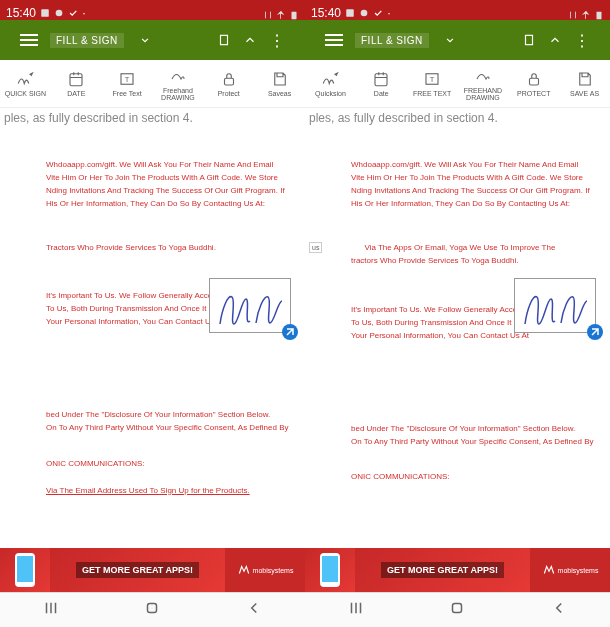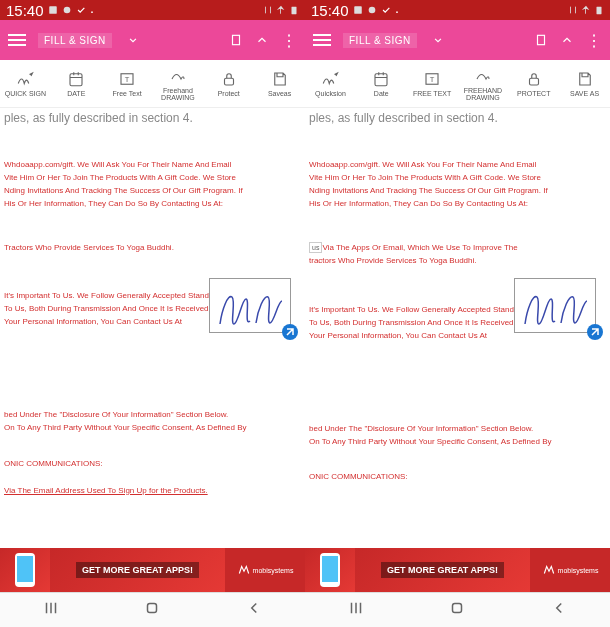--- a/index.html
+++ b/index.html
@@ -1,34 +1,34 @@
 <!DOCTYPE html>
 <html><head>
   <meta charset="utf-8">
   <style>
     * { margin: 0; padding: 0; box-sizing: border-box; }
     body { width: 610px; height: 627px; font-family: Arial, sans-serif; overflow: hidden; background: #fff; }
     .container { display: flex; width: 610px; }
     .pane { width: 305px; height: 627px; position: relative; overflow: hidden; }
-    .status-bar { height: 20px; background: #b71c1c; display: flex; align-items: center; justify-content: space-between; padding: 0 6px; color: #fff; font-size: 15px; }
+    .status-bar { height: 20px; background: #b71c1c; display: flex; align-items: flex-end; justify-content: space-between; padding: 0 6px; color: #fff; font-size: 12px; }
     .status-left { display: flex; align-items: center; gap: 4px; }
     .status-right { display: flex; align-items: center; gap: 3px; }
     .status-icon { width: 10px; height: 10px; fill: #ddd; }
-    .app-bar { height: 40px; background: #ec4899; display: flex; align-items: center; padding: 0 8px; gap: 10px; }
+    .app-bar { height: 40px; background: #4d7c0f; display: flex; align-items: center; padding: 0 20px; gap: 10px; }
     .hamburger { width: 20px; cursor: pointer; }
     .hamburger-line { width: 18px; height: 2px; background: #fff; margin: 3px 0; }
     .title-box { background: rgba(255,255,255,0.15); padding: 2px 6px; color: #fff; font-size: 10px; letter-spacing: 0.5px; }
     .app-bar-right { margin-left: auto; display: flex; align-items: center; gap: 12px; }
     .dots { color: #fff; font-size: 16px; }
     .toolbar { height: 48px; background: #fff; display: flex; border-bottom: 1px solid #eee; }
     .tool-item { flex: 1; display: flex; flex-direction: column; align-items: center; justify-content: center; font-size: 7px; color: #555; gap: 2px; text-align: center; padding: 2px; }
     .tool-icon { width: 20px; height: 18px; }
     .doc-area { padding: 0 4px; background: #fff; font-size: 8px; color: #666; line-height: 1.4; position: relative; height: 420px; overflow: hidden; }
     .doc-line { margin-top: 2px; }
-    .red-text { color: #d32f2f; }
+    .red-text { color: #d32f2f; margin-left: 42px; }
     .signature-box { position: absolute; right: 14px; top: 170px; width: 82px; height: 55px; border: 1px solid #999; background: #fff; }
     .signature-handle { position: absolute; right: -8px; bottom: -8px; width: 16px; height: 16px; background: #1976d2; border-radius: 50%; }
     .sig-path { stroke: #3949ab; stroke-width: 1.5; fill: none; }
     .ad-banner { position: absolute; bottom: 35px; left: 0; width: 305px; height: 44px; display: flex; align-items: flex-start; }
     .ad-red { background: linear-gradient(135deg, #c62828, #e53935); flex: 1; height: 100%; display: flex; align-items: center; justify-content: center; color: #fff; font-size: 10px; font-weight: bold; }
     .ad-phone { width: 50px; height: 44px; background: linear-gradient(135deg, #c62828, #e53935); display: flex; align-items: center; justify-content: center; }
     .ad-label { background: rgba(0,0,0,0.4); padding: 3px 6px; font-size: 9px; }
     .ad-logo { width: 80px; height: 100%; background: #c62828; display: flex; align-items: center; justify-content: center; color: #fff; font-size: 7px; }
     .nav-bar { position: absolute; bottom: 0; left: 0; width: 305px; height: 35px; background: #fafafa; display: flex; align-items: center; justify-content: space-around; border-top: 1px solid #ddd; }
     .nav-btn { color: #666; }
@@ -293,21 +293,21 @@
     </div>
 
     <div class="doc-area">
       <div class="doc-truncated doc-line">ples, as fully described in section 4.</div>
       <div class="section-gap"></div>
       <div class="doc-line red-text">Whdoaapp.com/gift. We Will Ask You For Their Name And Email</div>
       <div class="doc-line red-text">Vite Him Or Her To Join The Products With A Gift Code. We Store</div>
       <div class="doc-line red-text">Nding Invitations And Tracking The Success Of Our Gift Program. If</div>
       <div class="doc-line red-text">His Or Her Information, They Can Do So By Contacting Us At:</div>
       <div style="height:30px"></div>
-      <div class="doc-line"><span class="us-box">us</span><span class="red-text">Via The Apps Or Email, Which We Use To Improve The</span></div>
+      <div class="doc-line"><span class="us-box">us</span><span class="red-text">Via The Apps Or Email, Yoga We Use To Improve The</span></div>
       <div class="doc-line red-text">tractors Who Provide Services To Yoga Buddhi.</div>
       <div style="height:35px"></div>
       <div class="doc-line red-text">It's Important To Us. We Follow Generally Accepted Standards To</div>
       <div class="doc-line red-text">To Us, Both During Transmission And Once It Is Received. If You</div>
       <div class="doc-line red-text">Your Personal Information, You Can Contact Us At</div>
 
       <div class="signature-box">
         <svg width="82" height="55" viewBox="0 0 82 55">
           <path class="sig-path" d="M10 45 C12 30 18 15 22 18 C26 22 20 45 24 45 C28 45 32 20 36 20 C40 20 34 48 40 42"></path>
           <path class="sig-path" d="M46 44 C48 30 54 16 58 18 C62 20 56 44 60 44 C64 44 68 22 72 22"></path>

